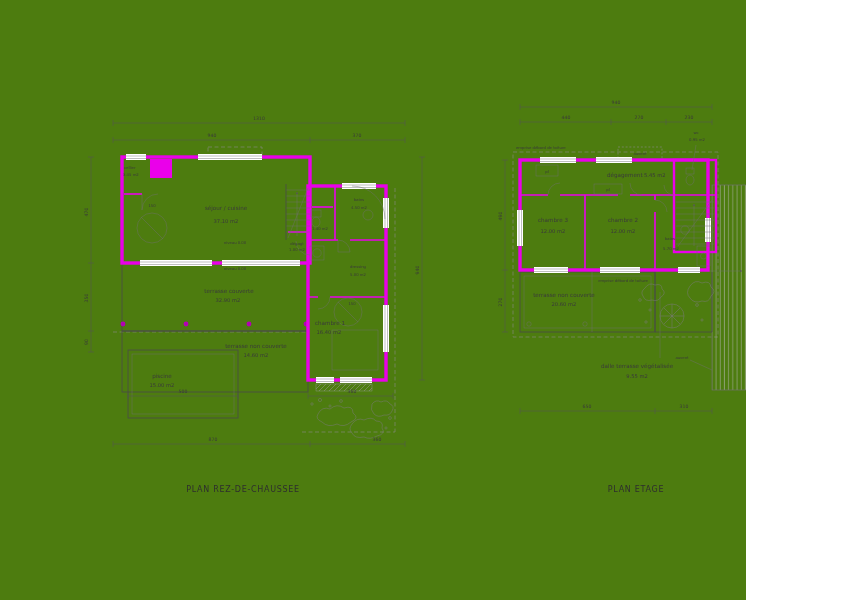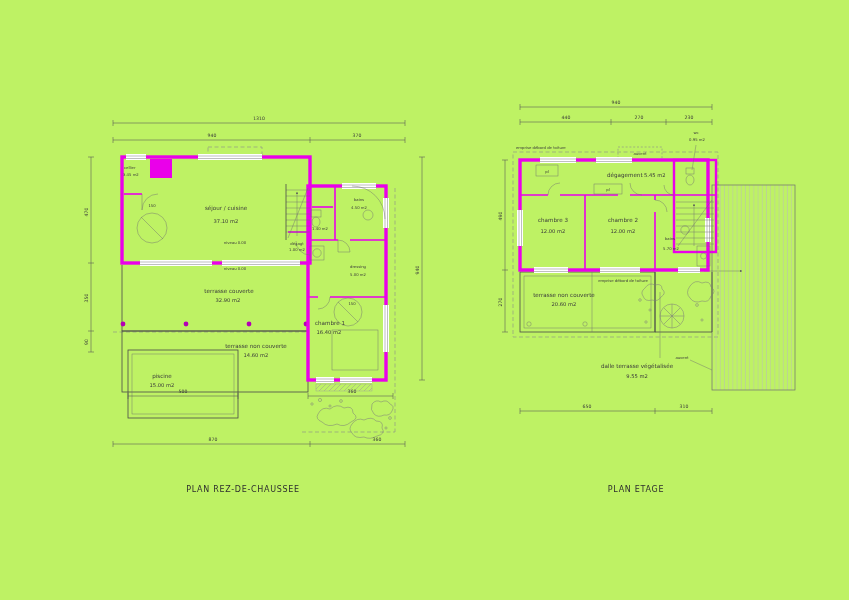--- a/index.html
+++ b/index.html
@@ -1,16 +1,16 @@
 <!DOCTYPE html>
 <html><head>
 <meta charset="utf-8">
 <style>
   html,body{margin:0;padding:0;background:#ffffff;}
-  #canvas{position:relative;width:849px;height:600px;background:#bef264;overflow:hidden;
+  #canvas{position:relative;width:746px;height:600px;background:#4d7c0f;overflow:hidden;
           font-family:"DejaVu Sans",sans-serif;}
   svg{position:absolute;left:0;top:0;}
   
   .wall{stroke:#ea00ea;fill:none;}
   .w4{stroke-width:3.4;} .w3{stroke-width:2.4;} .w2{stroke-width:1.6;}
   .thin{stroke:#4a4a4a;stroke-width:.8;fill:none;}
   .hair{stroke:#6f6f6f;stroke-width:.45;fill:none;}
   .dim{stroke:#555;stroke-width:.55;fill:none;}
   .dash{stroke:#8c8c8c;stroke-width:.6;fill:none;stroke-dasharray:4 2.5;}
   .dashs{stroke:#8c8c8c;stroke-width:.6;fill:none;stroke-dasharray:2 1.8;}

